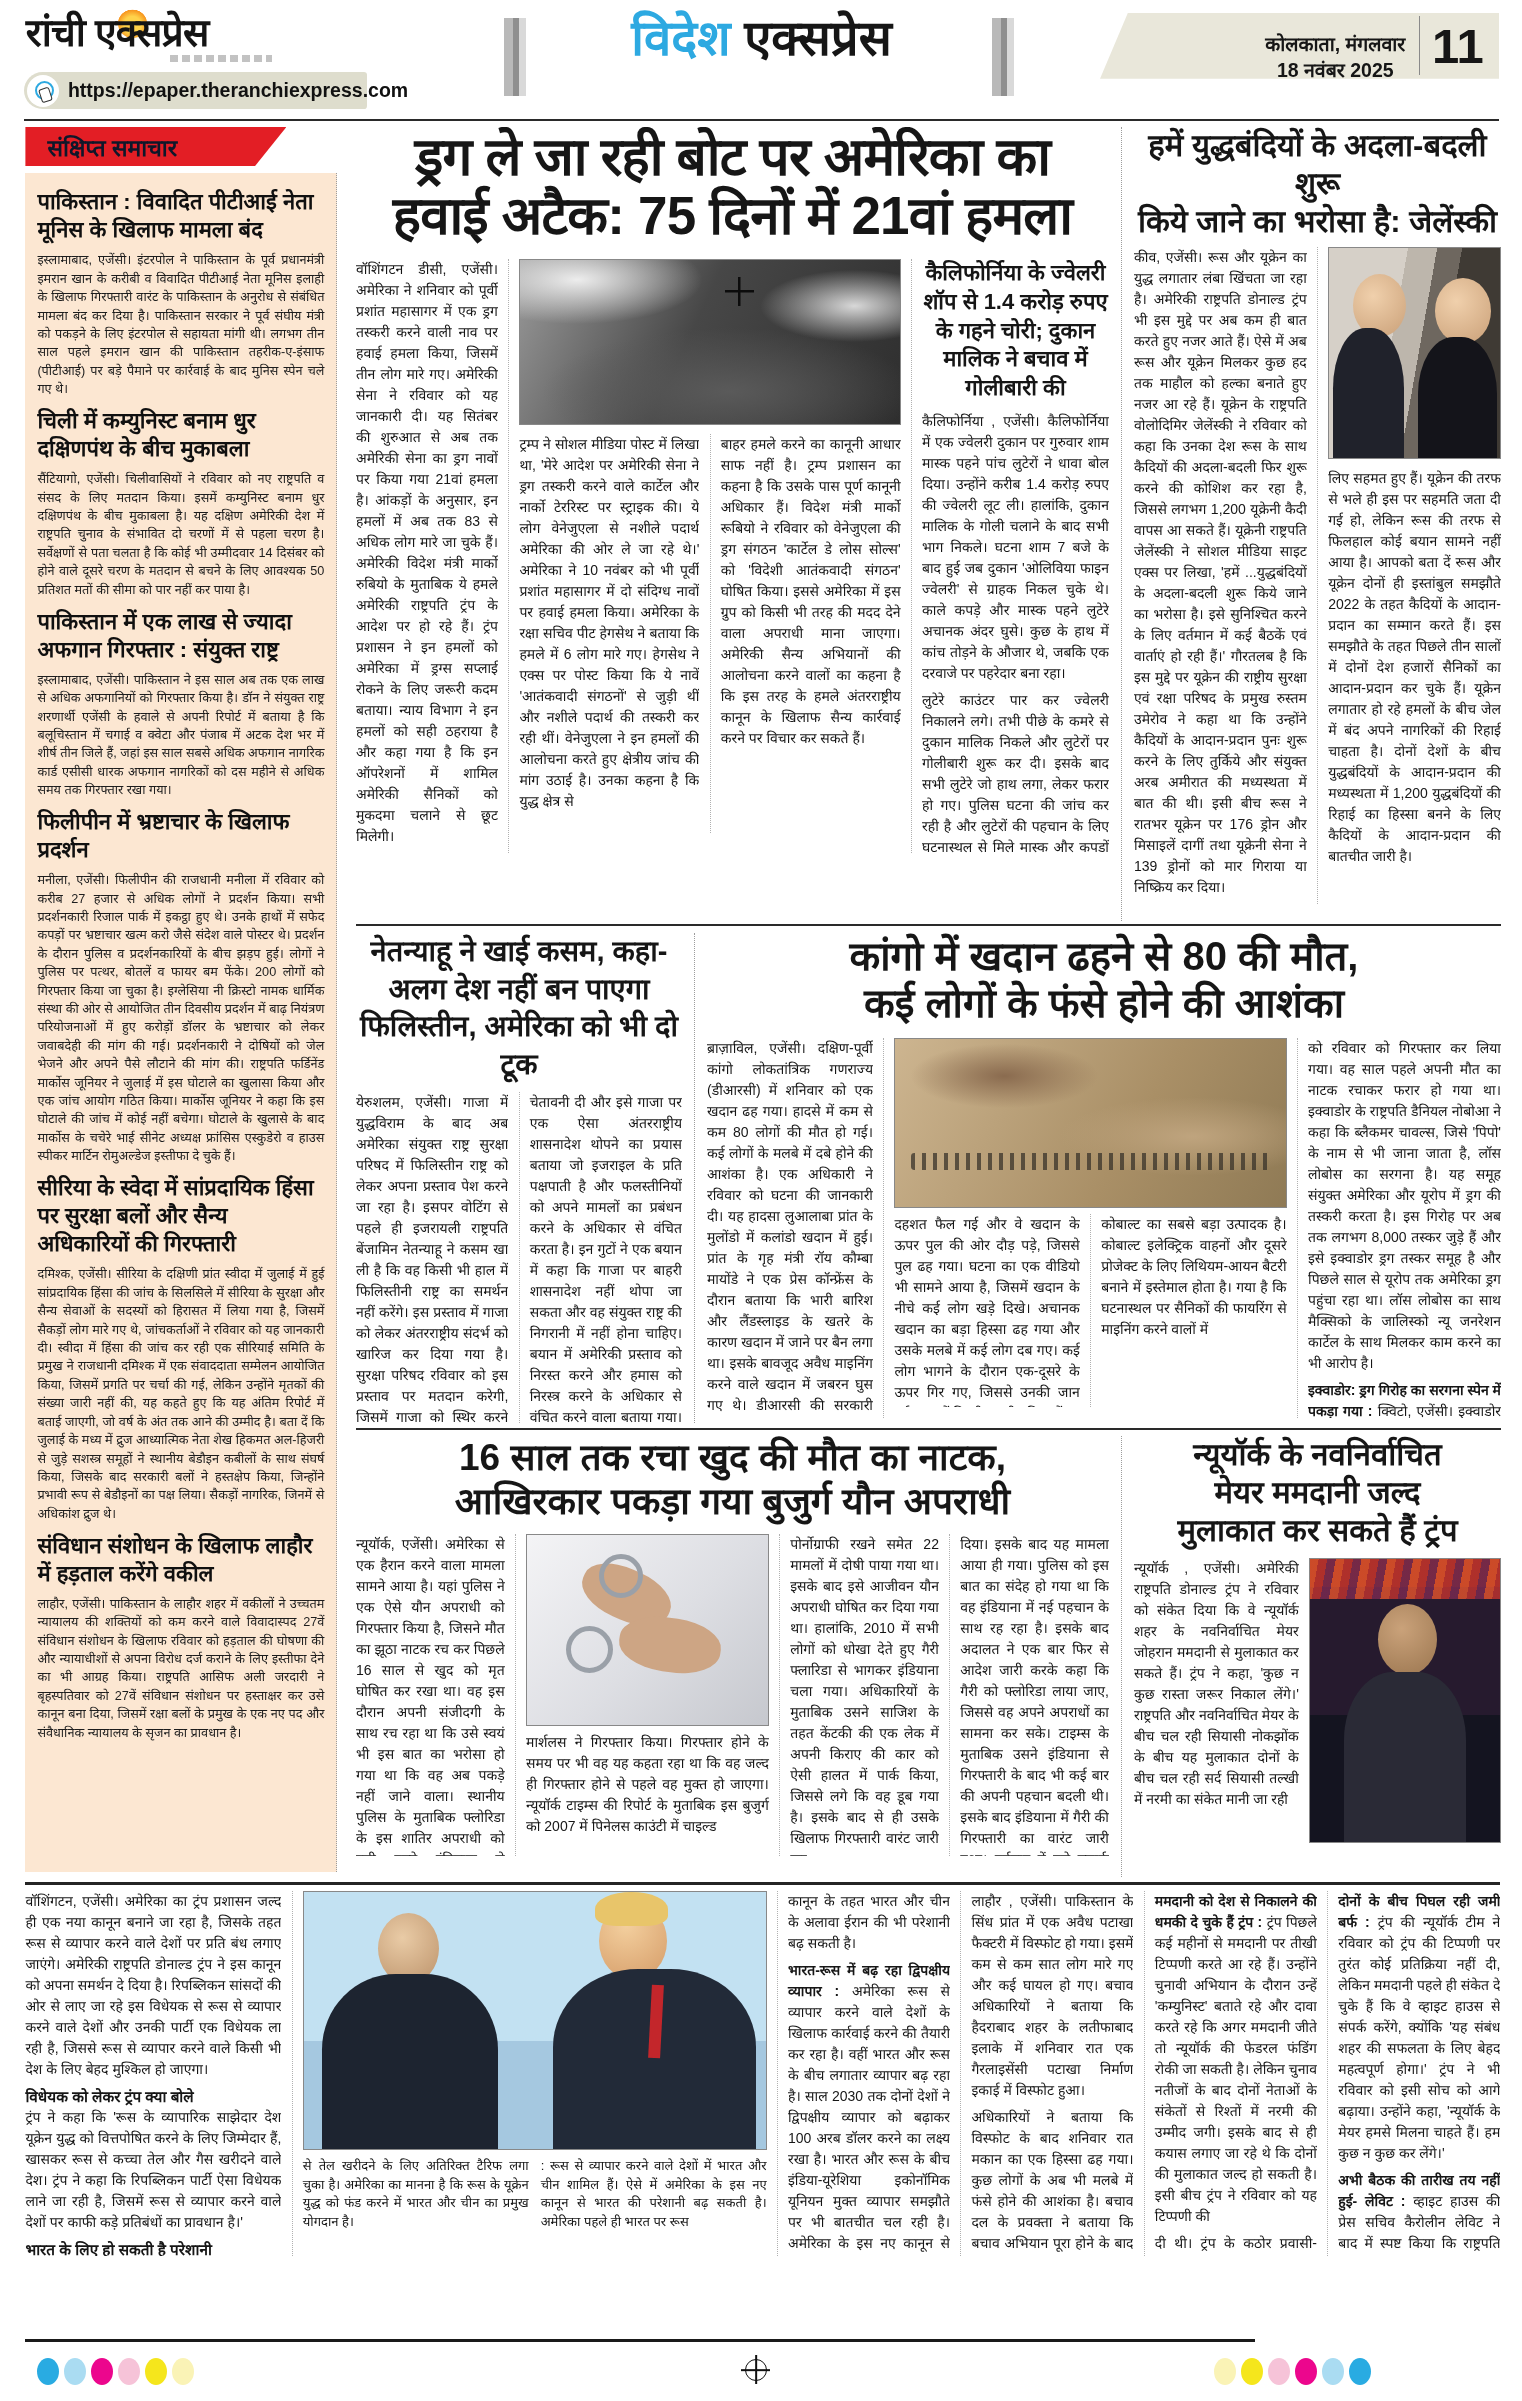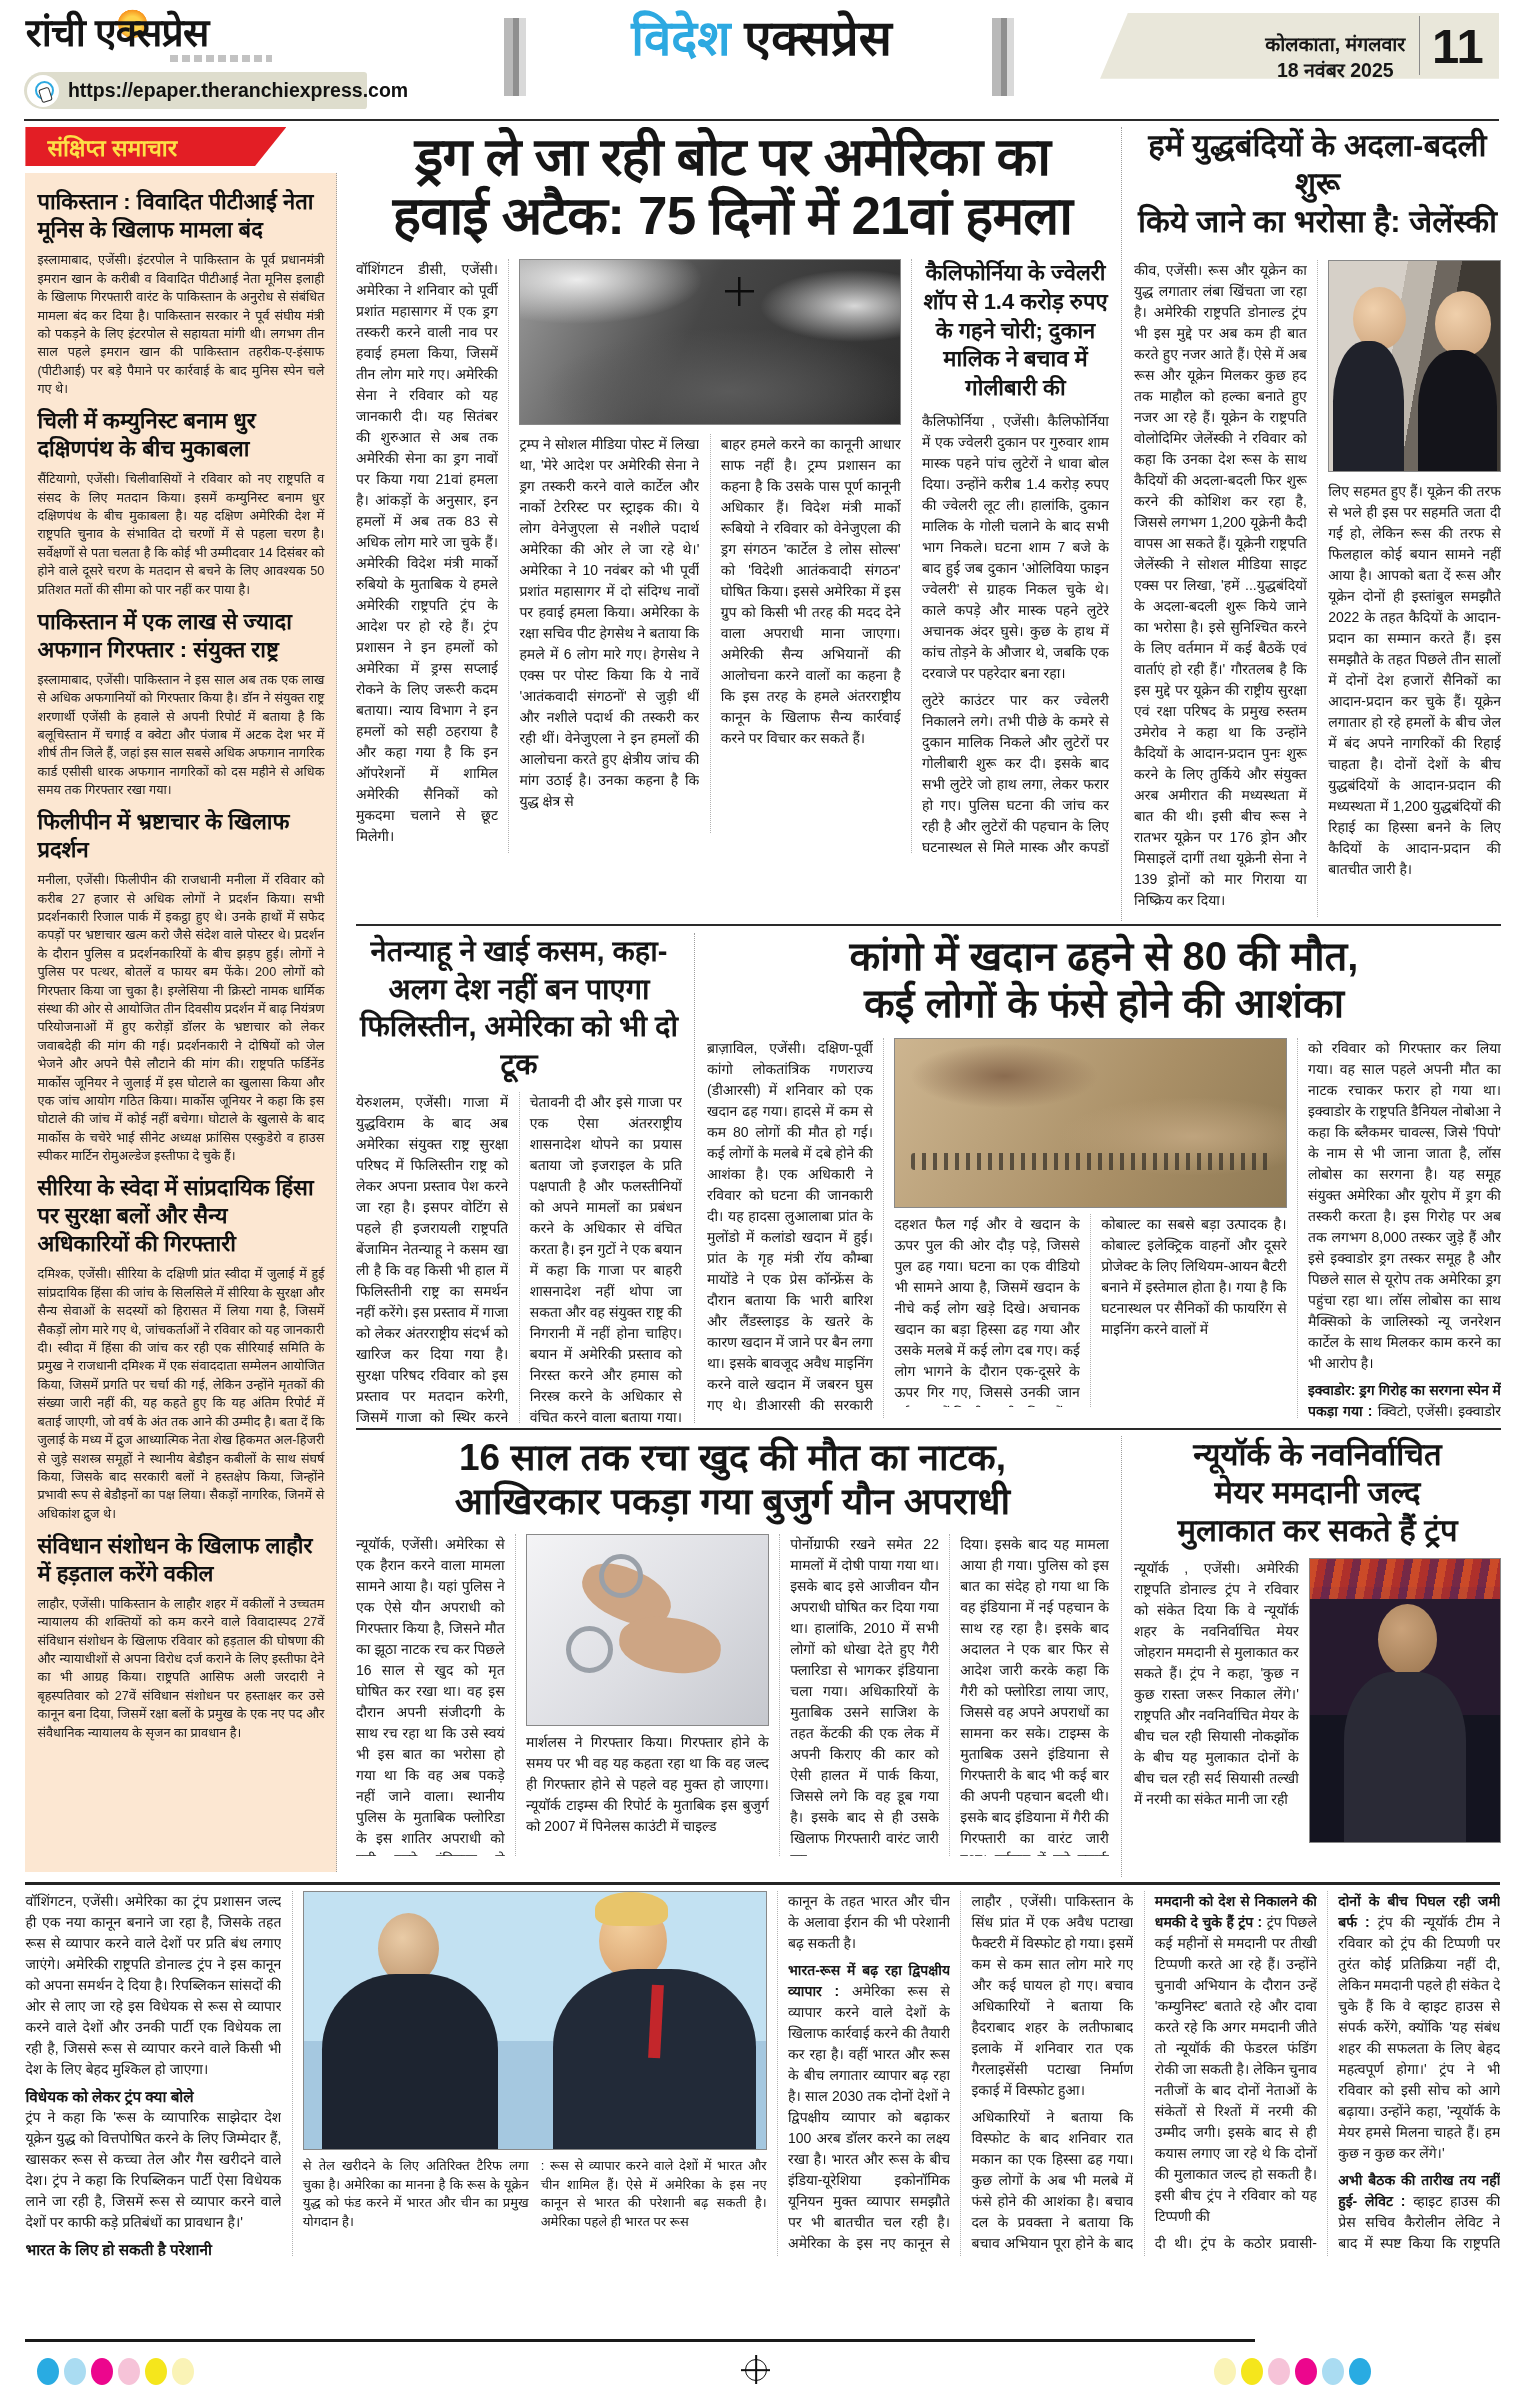--- a/index.html
+++ b/index.html
@@ -32,21 +32,21 @@
   .jp { text-align:justify; font-size:14px; line-height:1.5; margin-bottom:6px; }
   .lead-in { font-weight:800; }
   .bold-head { font-weight:800; font-size:15.3px; line-height:1.4; margin-top:3.4px; }
   .cols { display:flex; }
   .cols .col { flex:1; min-width:0; overflow:hidden; }
   .cols .col + .col { border-left:1.7px dotted #b0b0b0; margin-left:10.2px; padding-left:10.2px; }
 
   
   .briefs { position:absolute; left:25.4px; top:127px; width:312px; height:1748px; }
   .ribbon { position:relative; width:261px; height:39px; background:#e31e25; clip-path:polygon(0 0,100% 0,88% 100%,0 100%); display:flex; align-items:center; padding-left:22px; }
-  .ribbon-text { color:#fde047; font-weight:800; font-size:23px;text-align:center; }
+  .ribbon-text { color:#0f172a; font-weight:800; font-size:23px;text-align:center; }
   .briefs-panel { margin-top:6.8px; background:#fce7d2; height:1699px; padding:7px 12px; overflow:hidden; border-right:1.7px dotted #9c9c9c; }
   .brief h3 { font-size:22px; line-height:1.28; font-weight:800; margin:8.5px 0 6.8px; color:#101010; }
   .brief p { text-align:justify; font-size:12.7px; line-height:1.45; color:#1d1d1d; }
 
   
   .lead-art { position:absolute; left:356px; top:127px; width:753px; height:794px; overflow:hidden; }
   .lead-art h1 { text-align:center; font-size:53px; line-height:1.12; font-weight:800; letter-spacing:-0.8px; }
   .lead-body { display:flex; margin-top:13.6px; height:594px; }
   .lead-c1 { width:142px; flex:0 0 auto; overflow:hidden; }
   .lead-mid { flex:1; min-width:0; margin:0 10.2px; padding:0 10.2px; border-left:1.7px dotted #b0b0b0; border-right:1.7px dotted #b0b0b0; }
@@ -58,21 +58,21 @@
      background: radial-gradient(ellipse 55% 45% at 15% 12%, #ededed, rgba(0,0,0,0) 60%),
                  radial-gradient(ellipse 45% 40% at 88% 28%, #d8d8d8, rgba(0,0,0,0) 55%),
                  radial-gradient(ellipse 70% 55% at 55% 80%, #5a5a5a, rgba(0,0,0,0) 70%),
                  linear-gradient(115deg,#9a9a9a,#474747 45%,#2e2e2e); }
   .crosshair { position:absolute; left:54%; top:10%; width:29px; height:29px;
      background: linear-gradient(#0c0c0c,#0c0c0c) center/2.5px 100% no-repeat,
                  linear-gradient(#0c0c0c,#0c0c0c) center/100% 2.5px no-repeat; }
   .lead-mid .cols { height:399px; overflow:hidden; }
 
   .zel { position:absolute; left:1121px; top:127px; width:380px; height:794px; border-left:1.7px dotted #9c9c9c; padding-left:12px; overflow:hidden; }
-  .zel h2 { text-align:center; font-size:31px; line-height:1.22; font-weight:800; margin-bottom:20px; }
+  .zel h2 { text-align:center; font-size:31px; line-height:1.22; font-weight:800; margin-bottom:7px; }
   .ph-putinzel { height:212px; margin-bottom:8.5px;
      background:linear-gradient(100deg,#d6d0c8 0 38%, #bdb6ac 38% 52%, #6e675f 52% 64%, #3f3a34 64% 100%); }
   .pz-head { position:absolute; border-radius:50%; background:radial-gradient(circle at 38% 35%, #f0d0ac, #c99f77); }
   .pz-suit { position:absolute; background:#20222b; border-radius:45% 45% 0 0; }
 
   .mid-rule { position:absolute; left:356px; top:924px; width:1145px; height:1.7px; background:#2a2a2a; }
   .net { position:absolute; left:356px; top:933px; width:326px; height:490px; overflow:hidden; }
   .net h3 { font-size:29px; line-height:1.3; font-weight:800; text-align:center; margin-bottom:8.5px; }
   .net .cols { height:399px; }
 

